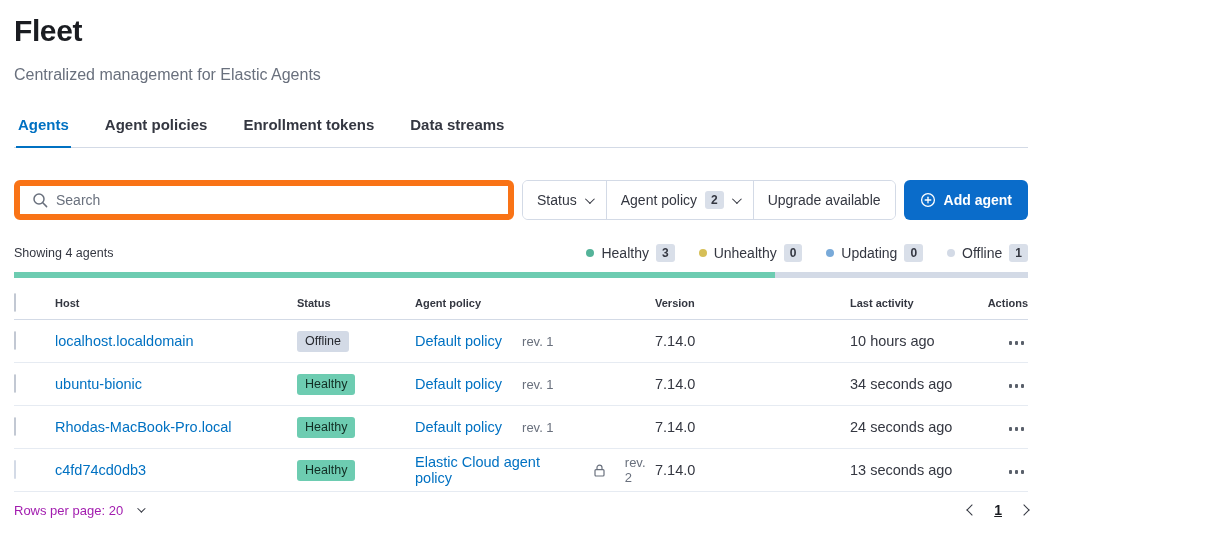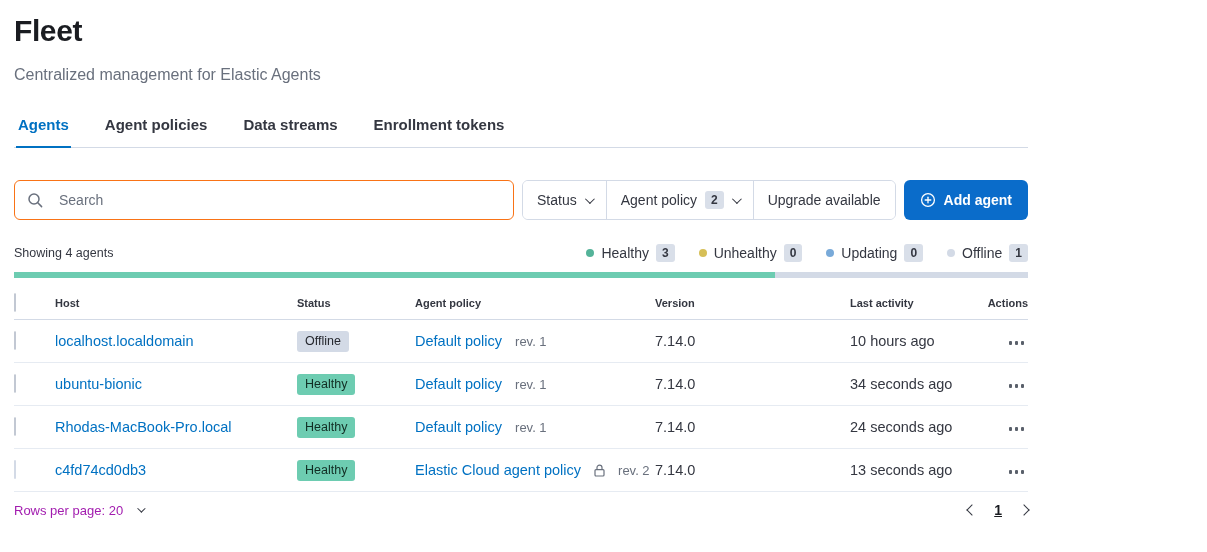--- a/index.html
+++ b/index.html
@@ -19,21 +19,21 @@
   
   .tabs { display:flex; gap:32px; margin-top:20px; border-bottom:1px solid #d3dae6; padding:0 2px; }
   .tab { font-size:15px; font-weight:600; color:#343741; padding:10px 2px 13px; cursor:pointer; border-bottom:2px solid transparent; margin-bottom:-1px; }
   .tab.active { color:#0071c2; border-bottom-color:#0071c2; }
 
   
   .content { padding:0 14px; }
 
   
   .toolbar { display:flex; gap:8px; margin-top:32px; align-items:stretch; height:40px; }
-  .search-box { flex:1; display:flex; align-items:center; gap:16px; border:1px solid #f97316; border-radius:6px; padding:0 12px; background:#fff; }
+  .search-box { flex:1; display:flex; align-items:center; gap:8px; border:6px solid #f97316; border-radius:6px; padding:0 12px; background:#fff; }
   .search-box input { border:none; outline:none; flex:1; font-size:14px; font-family:inherit; color:#343741; background:transparent; }
   .search-box input::placeholder { color:#69707d; }
   .filter-group { display:flex; border:1px solid #d3dae6; border-radius:6px; overflow:hidden; background:#fff; }
   .filter-btn { display:flex; align-items:center; gap:8px; padding:0 14px; font-size:14px; font-weight:500; color:#343741; cursor:pointer; border-right:1px solid #d3dae6; background:#fff; white-space:nowrap; }
   .filter-btn:last-child { border-right:none; }
   .count-badge { background:#d9dfe9; color:#343741; font-size:12px; font-weight:600; border-radius:3px; padding:1px 6px; line-height:16px; }
   .chev { width:7px; height:7px; border-right:1.4px solid #343741; border-bottom:1.4px solid #343741; transform:rotate(45deg) translateY(-2px); display:inline-block; }
   .btn-primary { display:flex; align-items:center; gap:8px; background:#0a6cca; color:#fff; border:none; border-radius:6px; padding:0 16px; font-size:14px; font-weight:600; font-family:inherit; cursor:pointer; white-space:nowrap; }
 
   
@@ -53,21 +53,21 @@
   .tr.thead { min-height:34px; border-bottom:1px solid #d3dae6; }
   .th { font-size:11px; font-weight:700; color:#343741; }
   .th.right, .td.right { text-align:right; }
   .td { font-size:14.5px; color:#343741; }
   .checkbox { width:16px; height:16px; border:1px solid #c2c8d3; border-radius:4px; background:#fff; cursor:pointer; }
   .checkbox.disabled { background:#eceff5; border-color:#d3dae6; cursor:default; }
   .link { color:#0071c2; text-decoration:none; font-size:14.5px; cursor:pointer; }
   .badge { display:inline-block; font-size:12.5px; font-weight:500; border-radius:3px; padding:2.5px 8px; line-height:16px; }
   .badge.offline { background:#d3dae6; color:#26282e; }
   .badge.healthy { background:#6dccb1; color:#112d23; }
-  .policy-cell { display:flex; align-items:center; gap:13px; }
+  .policy-cell { display:flex; align-items:center; gap:20px; }
   .rev { font-size:13px; color:#69707d; }
   .actions-btn { display:inline-flex; gap:2.5px; padding:6px 4px; cursor:pointer; align-items:center; }
   .actions-btn i { width:3.5px; height:3.5px; background:#5a606b; border-radius:1px; display:inline-block; }
 
   
   .table-footer { display:flex; justify-content:space-between; align-items:center; margin-top:10px; padding-bottom:14px; }
   .rows-per-page { display:flex; align-items:center; gap:14px; font-size:13px; color:#a21caf; cursor:pointer; }
   .rows-per-page .chev { width:6px; height:6px; }
   .pagination { display:flex; align-items:center; gap:18px; }
   .page-chev { width:8px; height:8px; border-right:1.6px solid #343741; border-bottom:1.6px solid #343741; display:inline-block; cursor:pointer; }
@@ -80,22 +80,22 @@
 
 <div class="page">
 
   <header class="page-header">
     <h1 class="page-title">Fleet</h1>
     <p class="page-subtitle">Centralized management for Elastic Agents</p>
 
     <nav class="tabs">
       <div class="tab active">Agents</div>
       <div class="tab">Agent policies</div>
+      <div class="tab">Enrollment tokens</div>
       <div class="tab">Data streams</div>
-      <div class="tab">Enrollment tokens</div>
     </nav>
   </header>
 
   <div class="content">
 
     <div class="toolbar">
       <div class="search-box">
         <span style="display:flex;">
           <svg width="16" height="16" viewBox="0 0 16 16">
               <circle cx="7" cy="7" r="5" fill="none" stroke="#69707d" stroke-width="1.5"></circle>

